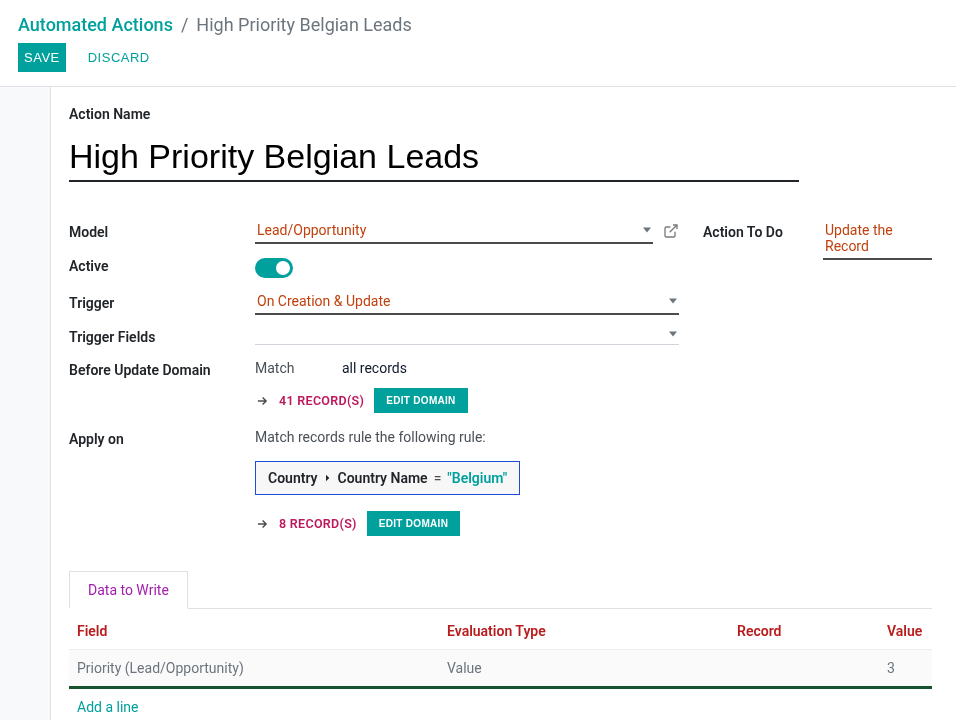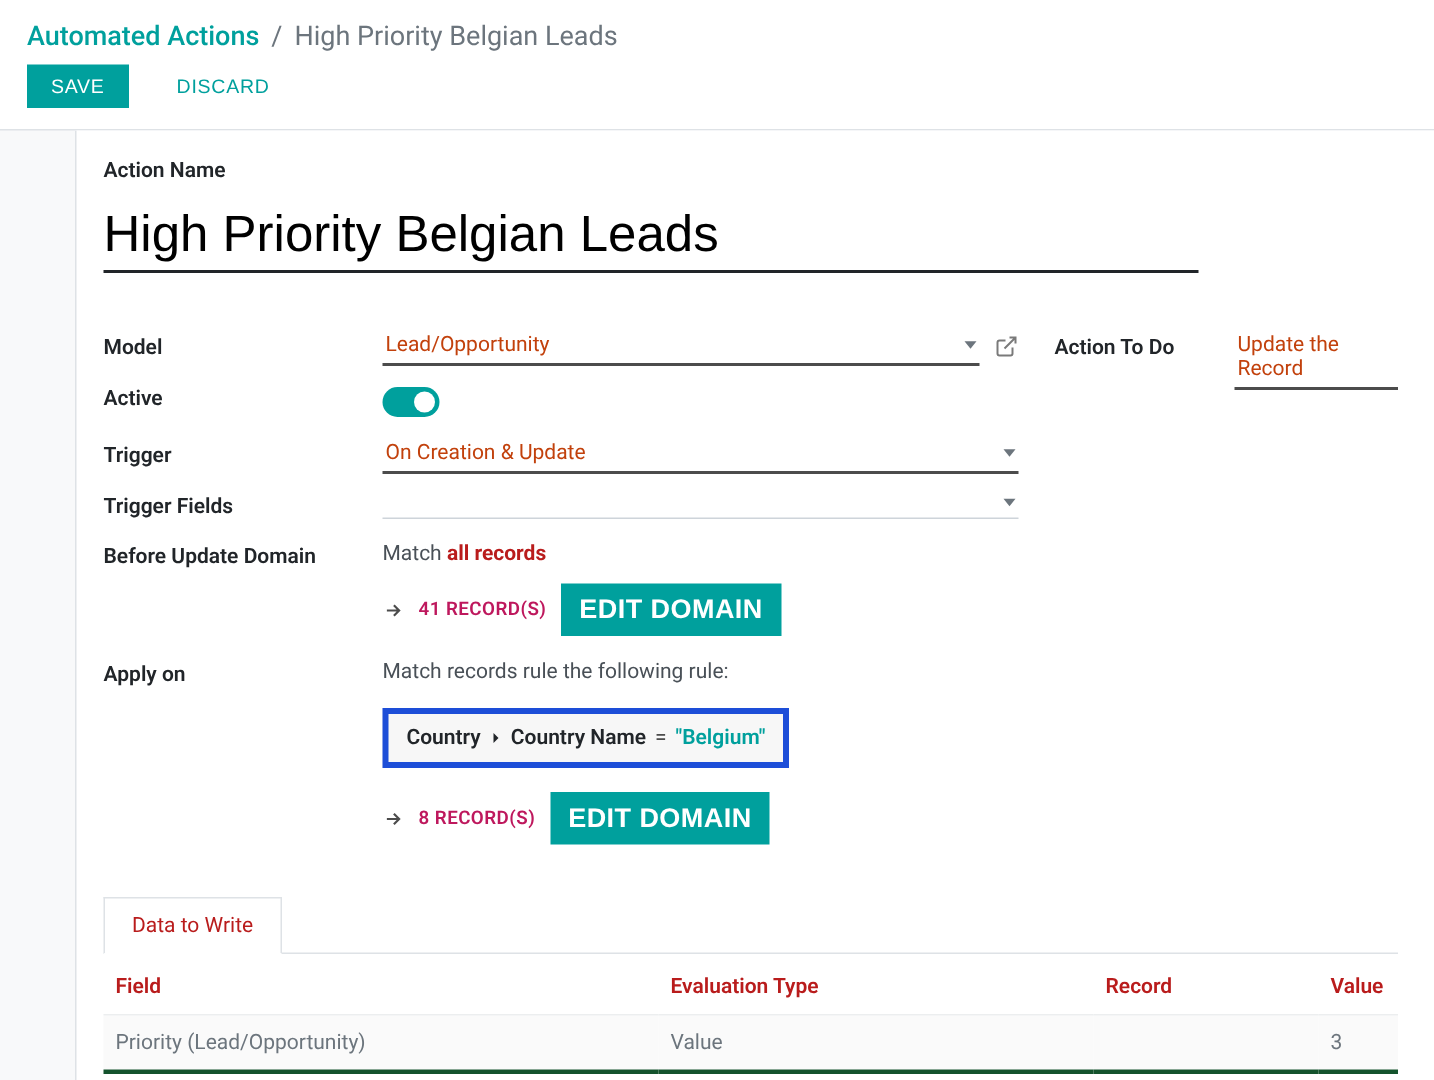--- a/index.html
+++ b/index.html
@@ -32,21 +32,21 @@
     font-weight: 400;
   }
   .actionbar {
     padding: 0 18px 14px 18px;
     display: flex;
     align-items: center;
     gap: 16px;
   }
   .btn {
     border: none;
-    padding: 7px 16px;
+    padding: 7px 6px;
     font-size: 13px;
     font-weight: 500;
     letter-spacing: 0.5px;
     cursor: pointer;
   }
   .btn-primary {
     background: #00a09d;
     color: #fff;
   }
   .btn-link {
@@ -138,57 +138,57 @@
   .toggle {
     width: 38px; height: 20px; border-radius: 10px;
     background: #00a09d; position: relative; display: inline-block;
     margin-top: 6px;
   }
   .toggle .knob {
     position: absolute; width: 14px; height: 14px; border-radius: 50%;
     background: #fff; right: 3px; top: 3px;
   }
   .domain-summary { color: #495057; padding: 4px 0 8px 0; }
-  .domain-summary b { font-weight: 700; color: #b91c1c; }
+  .domain-summary b { font-weight: 400; color: #0f172a; margin-left: 44px; }
   .domain-actions { display: flex; align-items: center; gap: 10px; padding: 4px 0; }
   .records-link {
     color: #be185d; font-weight: 600; font-size: 12.5px; letter-spacing: 0.3px;
     text-decoration: none;
     text-align: right;
   }
   .arrow-right {
     width: 14px; height: 14px; stroke: #4c4c4c;
   }
   .btn-edit-domain {
-    background: #00a09d; color: #fff; font-weight: 600; font-size: 18px;
+    background: #00a09d; color: #fff; font-weight: 600; font-size: 10px;
     padding: 7px 12px; letter-spacing: 0.3px; border: none; cursor: pointer;
   }
   .rule-box {
     display: inline-flex; gap: 6px; align-items: center;
-    border: 4px solid #1d4ed8; background: #f7f7f7;
+    border: 1px solid #1d4ed8; background: #f7f7f7;
     padding: 8px 12px; margin: 8px 0 12px 0;
   }
   .rule-key { font-weight: 600; color: #212529; }
   .rule-chevron { width: 8px; height: 8px; }
   .rule-value { color: #00a09d; font-weight: 600; }
   .rule-op { color: #4c4c4c; }
   .col-right .row .field-label { width: 120px; }
   .col-right .m2o-select { border-bottom: 2px solid #4c4c4c; }
   .tabs-wrap { margin-top: 22px; }
   .tabs {
     display: flex;
     border-bottom: 1px solid #dee2e6;
     padding-left: 0;
   }
   .tab {
     border: 1px solid #dee2e6;
     border-bottom: 1px solid #fff;
     background: #fff;
     padding: 10px 18px;
-    color: #b91c1c;
+    color: #a21caf;
     font-size: 14px;
     position: relative;
     bottom: -1px;
   }
   .table-wrap { }
   .tbl { width: 100%; border-collapse: collapse; }
   .tbl th {
     text-align: left; color: #b91c1c; font-weight: 600;
     padding: 14px 8px 10px 8px; font-size: 14px;
   }

